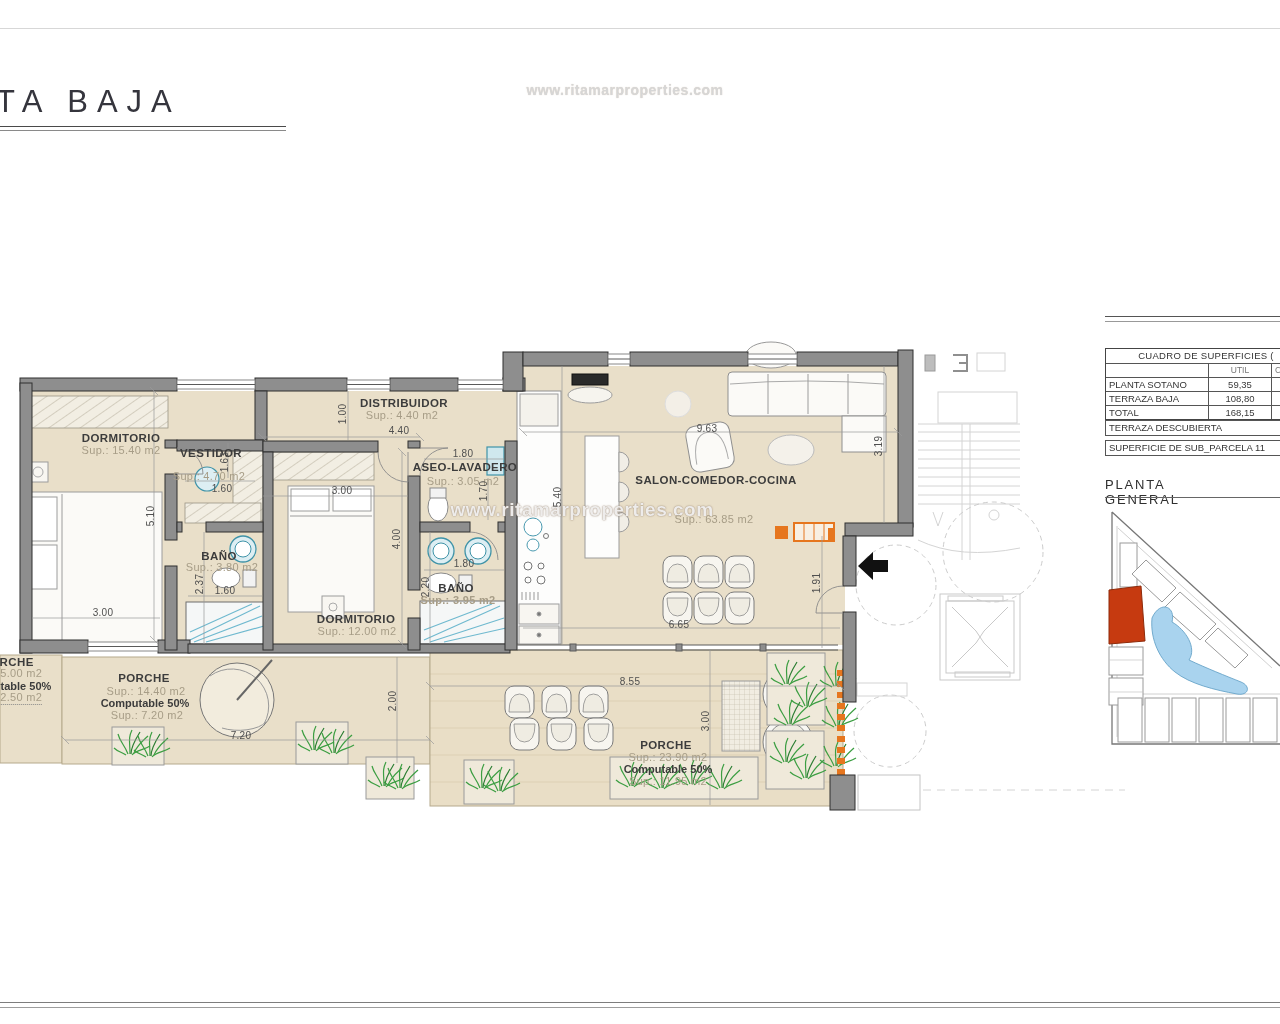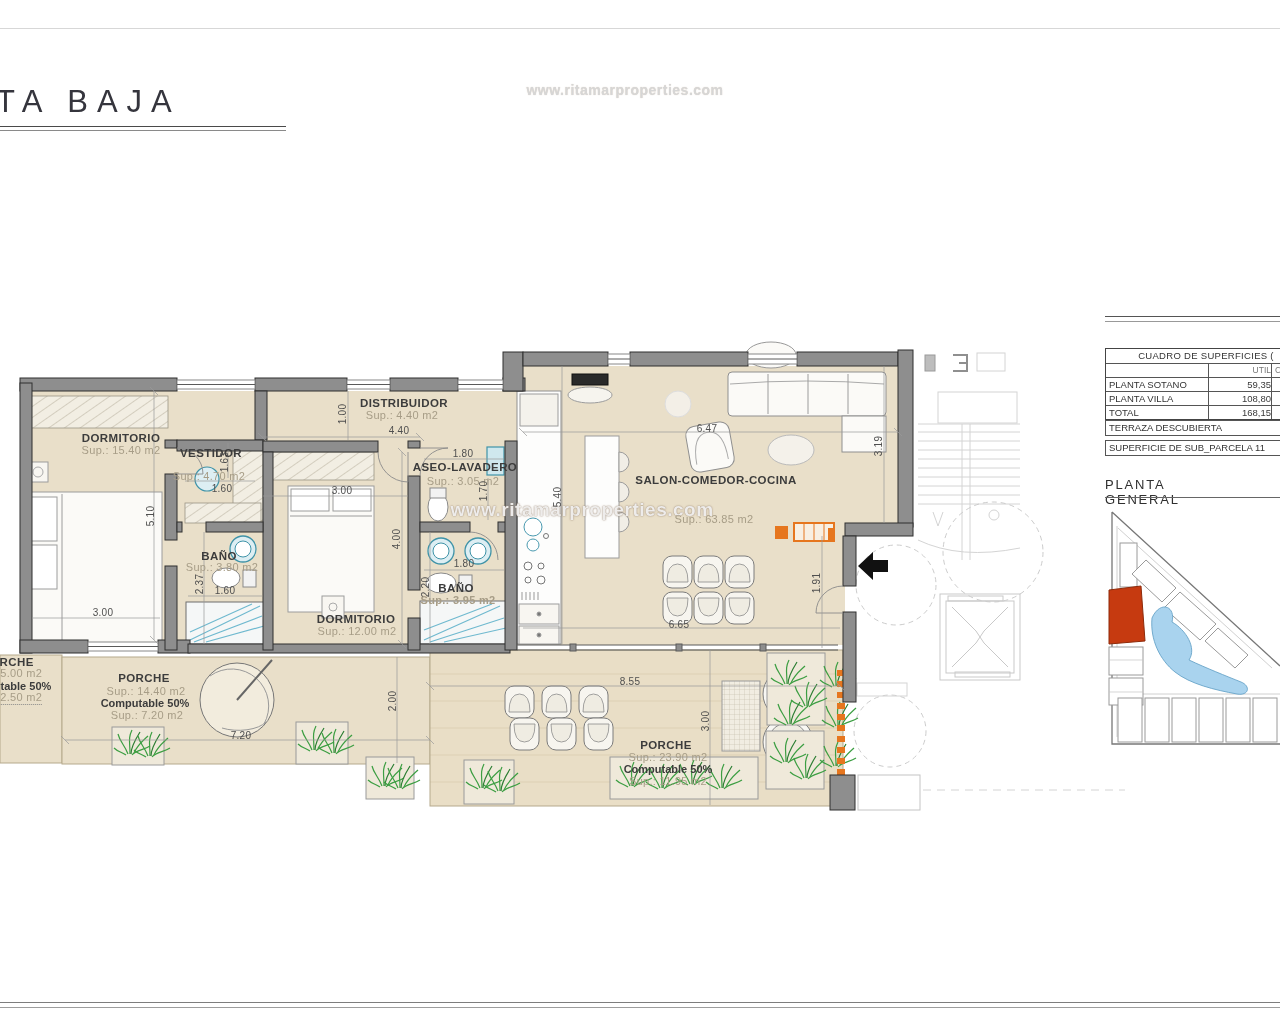--- a/index.html
+++ b/index.html
@@ -17,21 +17,21 @@
   .title-underline{position:absolute;left:0;top:126px;width:286px;border-top:1.5px solid #4a4a4a;
     border-bottom:1px solid #8a8a8a;height:3px;}
   .panel-title{position:absolute;left:1112px;top:284px;font-size:21px;color:#2d2d2d;letter-spacing:2.5px;}
   .panel-title-underline{position:absolute;left:1105px;top:316px;width:175px;height:4px;
     border-top:1.5px solid #555;border-bottom:1px solid #999;}
   .surf-table{position:absolute;left:1105px;top:348px;width:200px;border:1px solid #444;
     font-size:9.5px;color:#333;}
   .surf-row{display:flex;border-top:1px solid #555;height:13px;line-height:13px;}
   .surf-head{height:14px;line-height:14px;text-align:center;font-size:9.5px;letter-spacing:.3px;}
   .surf-c1{width:99px;padding-left:3px;border-right:1px solid #555;}
-  .surf-c2{width:62px;text-align:right;border-right:1px solid #555;color:#3a3a3a;}
+  .surf-c2{width:62px;text-align:center;border-right:1px solid #555;color:#3a3a3a;}
   .surf-c2.hdr{color:#777;font-size:8.5px;}
   .surf-c3{flex:1;padding-left:3px;color:#777;font-size:8.5px;}
   .strip-box{position:absolute;left:1105px;border:1px solid #555;height:14px;line-height:14px;
     font-size:9.5px;color:#333;padding-left:3px;width:195px;background:#fff;}
   .pg-title{position:absolute;left:1105px;top:477px;font-size:13px;color:#2f2f2f;letter-spacing:1.8px;}
   .pg-underline{position:absolute;left:1105px;top:497px;width:175px;border-top:1px solid #666;}
   .watermark{position:absolute;font-weight:bold;letter-spacing:.5px;
     color:rgba(244,244,244,.92);text-shadow:0 0 2px rgba(150,130,110,.75),0 0 1px rgba(160,140,120,.8);}
   .watermark.top{color:#d6d6d6;text-shadow:0 0 1px rgba(190,160,130,.5);}
   .footer-box{position:absolute;left:2px;top:971px;width:392px;height:23px;border:1px solid #8a8a8a;
@@ -432,21 +432,21 @@
     <div class="surf-c1"></div>
     <div class="surf-c2 hdr">UTIL</div>
     <div class="surf-c3">C</div>
   </div>
   <div class="surf-row">
     <div class="surf-c1">PLANTA SOTANO</div>
     <div class="surf-c2">59,35</div>
     <div class="surf-c3"></div>
   </div>
   <div class="surf-row">
-    <div class="surf-c1">PLANTA VILLA</div>
+    <div class="surf-c1">TERRAZA BAJA</div>
     <div class="surf-c2">108,80</div>
     <div class="surf-c3"></div>
   </div>
   <div class="surf-row">
     <div class="surf-c1">TOTAL</div>
     <div class="surf-c2">168,15</div>
     <div class="surf-c3"></div>
   </div>
 </div>
 
@@ -496,21 +496,21 @@
 <div class="lbl dim" style="left:399px;top:430px;">4.40</div>
 <div class="lbl dim" style="left:342px;top:490px;">3.00</div>
 <div class="lbl dim v" style="left:396px;top:539px;">4.00</div>
 <div class="lbl dim v" style="left:199px;top:584px;">2.37</div>
 <div class="lbl dim" style="left:225px;top:590px;">1.60</div>
 <div class="lbl dim" style="left:463px;top:453px;">1.80</div>
 <div class="lbl dim v" style="left:483px;top:491px;">1.70</div>
 <div class="lbl dim" style="left:464px;top:563px;">1.80</div>
 <div class="lbl dim v" style="left:425px;top:587px;">2.20</div>
 <div class="lbl dim v" style="left:557px;top:497px;">5.40</div>
-<div class="lbl dim" style="left:707px;top:428px;">6.47</div>
+<div class="lbl dim" style="left:707px;top:428px;">9.63</div>
 <div class="lbl dim v" style="left:878px;top:446px;">3.19</div>
 <div class="lbl dim v" style="left:816px;top:583px;">1.91</div>
 <div class="lbl dim" style="left:679px;top:624px;">6.65</div>
 <div class="lbl dim" style="left:630px;top:681px;">8.55</div>
 <div class="lbl dim v" style="left:705px;top:721px;">3.00</div>
 <div class="lbl dim v" style="left:392px;top:701px;">2.00</div>
 <div class="lbl dim" style="left:241px;top:735px;">7.20</div>
 
 <div class="frame-line-bot1"></div>
 <div class="frame-line-bot2"></div>

